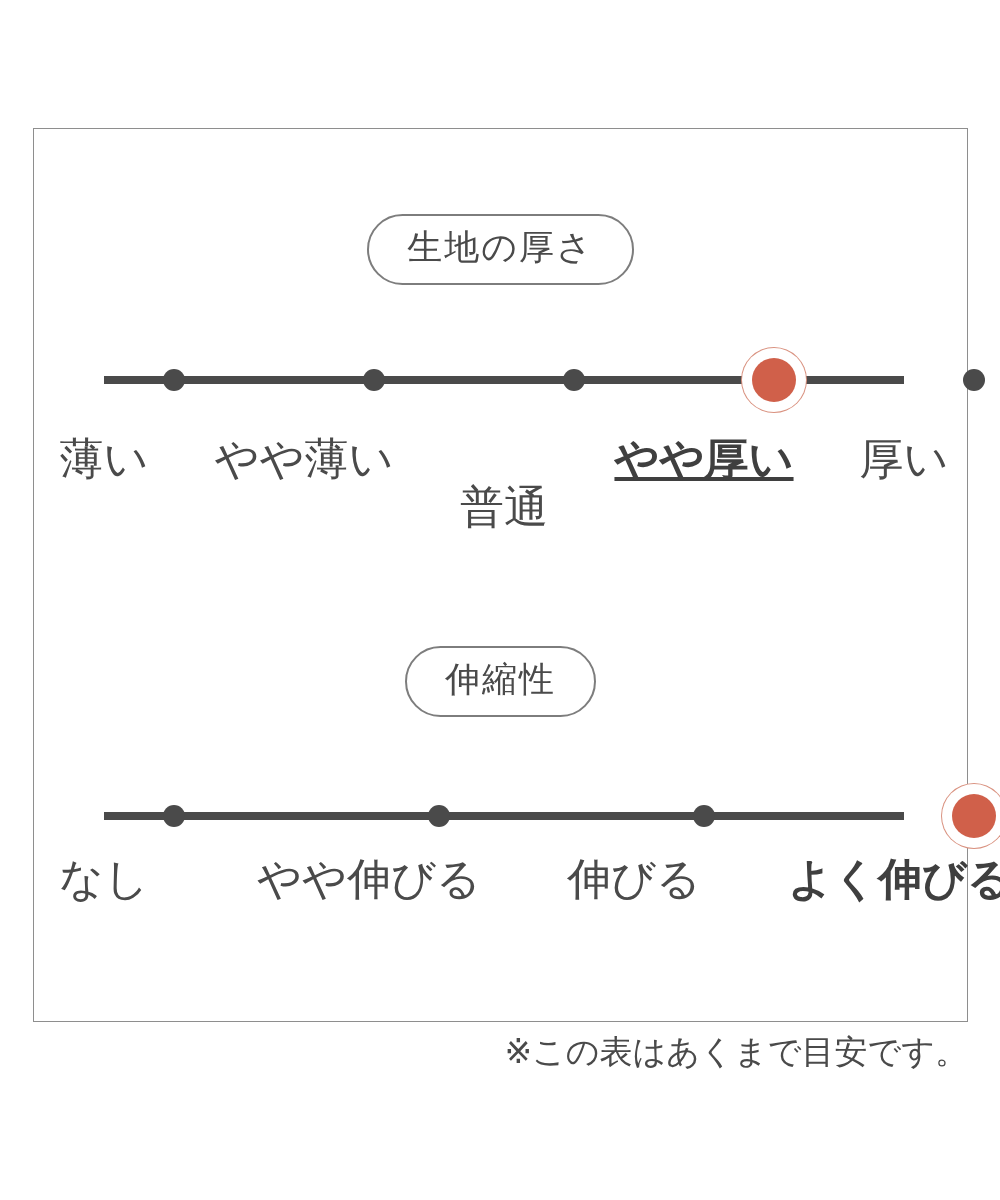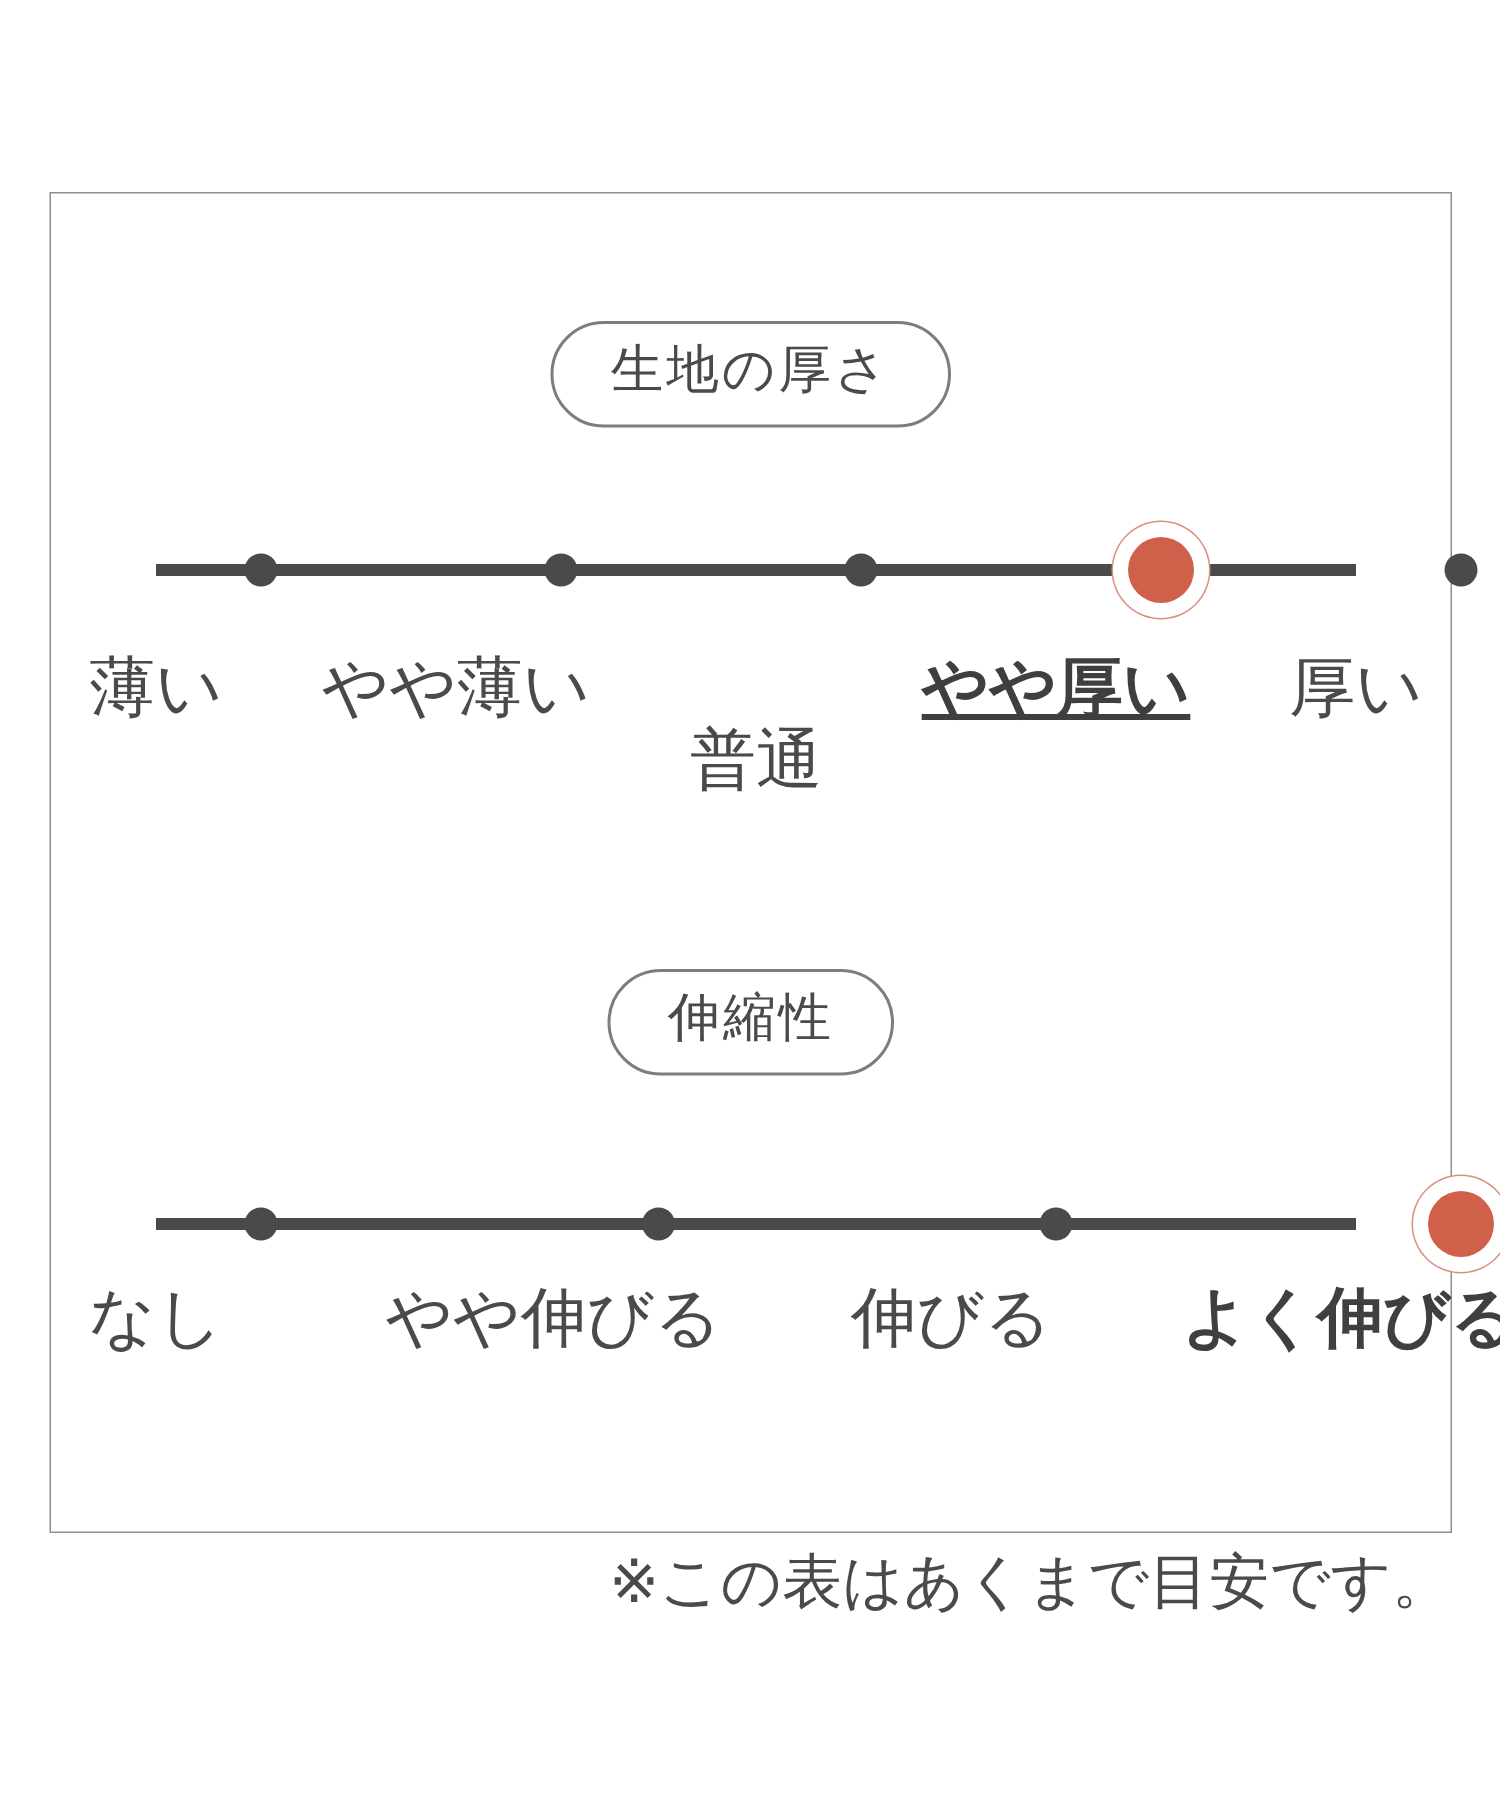--- a/index.html
+++ b/index.html
@@ -100,21 +100,21 @@
   .labels span.selected {
     font-weight: bold;
     color: #3f3f3f;
   }
 
   
   .footnote {
     position: absolute;
     right: 32px;
     top: 1035px;
-    font-size: 40px;
+    font-size: 33px;
     line-height: 1;
     color: #4a4a4a;
     white-space: nowrap;
   }
 </style>
 </head>
 <body>
 
 <div class="spec-frame">
 

